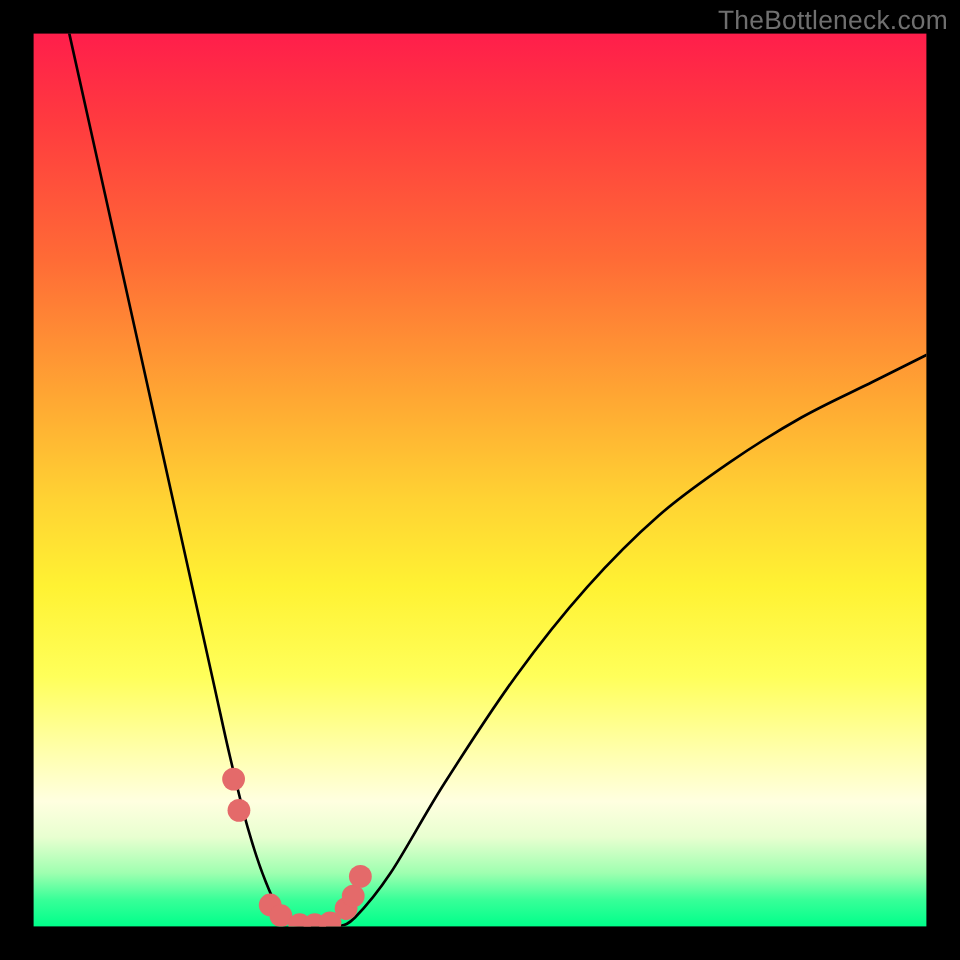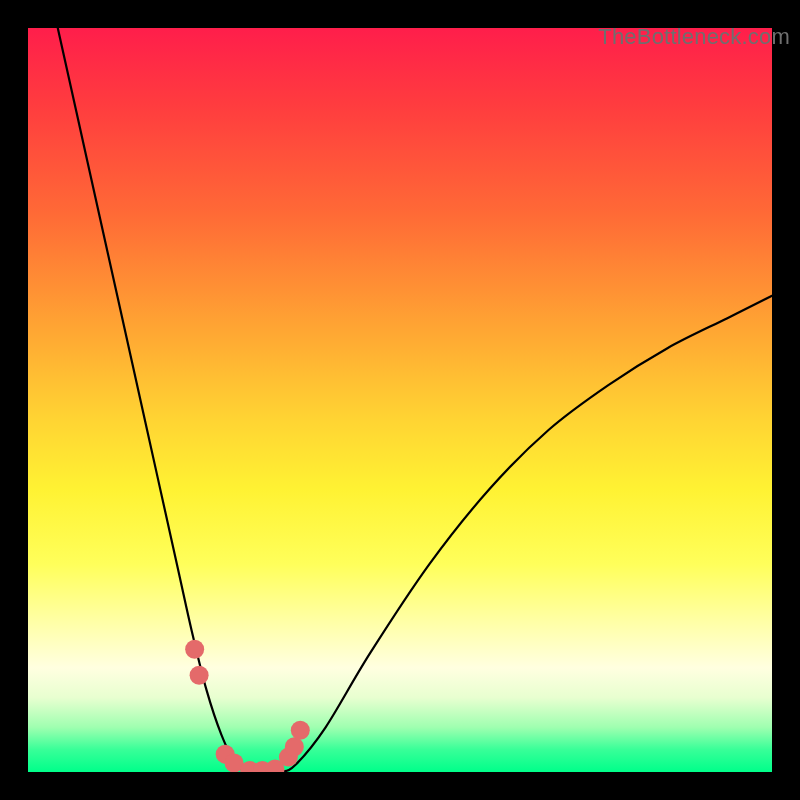--- a/index.html
+++ b/index.html
@@ -43,21 +43,20 @@
   }
   .watermark {
     position: absolute;
     top: 4px;
     right: 10px;
     color: #6f6f6f;
     font-size: 22px;
     font-weight: 500;
     letter-spacing: 0.2px;
     user-select: none;
-    margin-top: 20px;
   }
   svg.curve {
     position: absolute;
     left: 0;
     top: 0;
   }
 </style>
 </head>
 <body>
 

